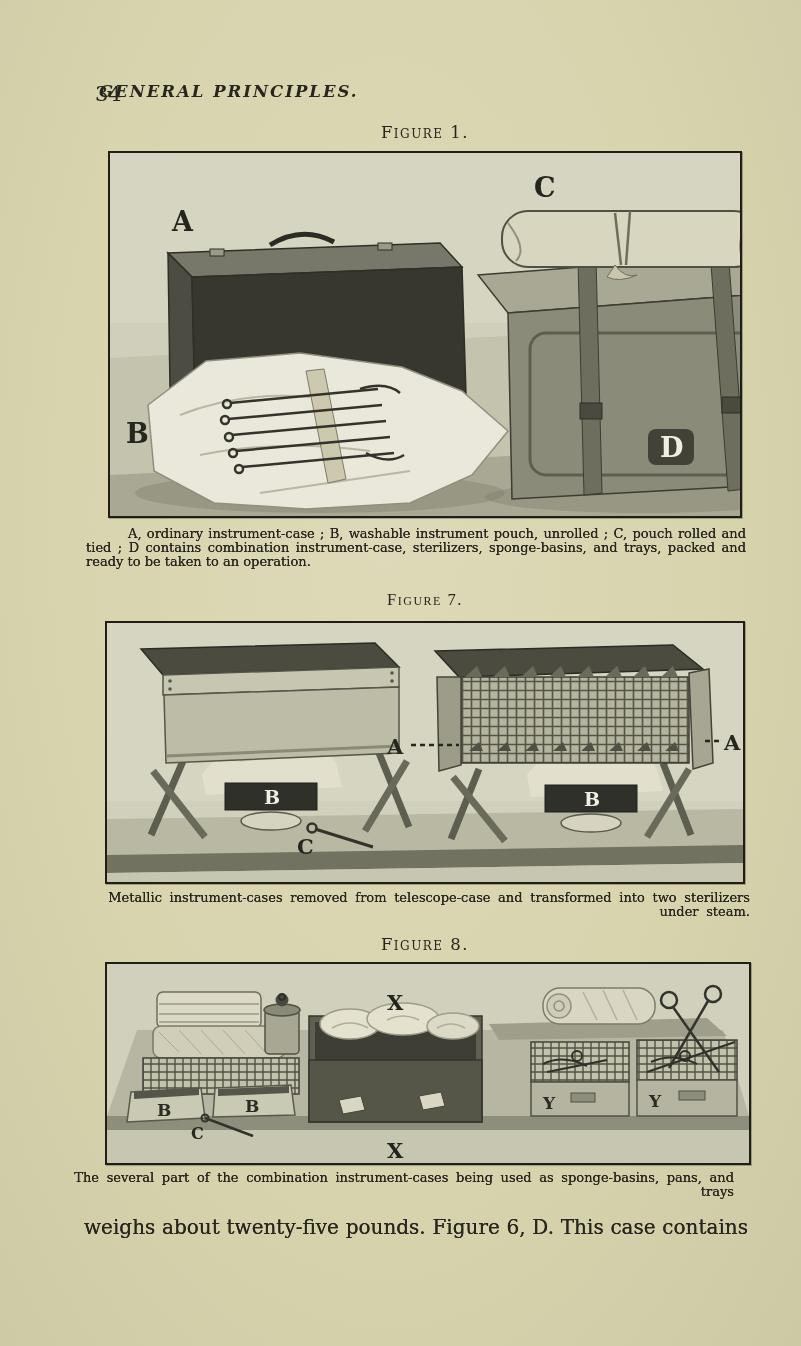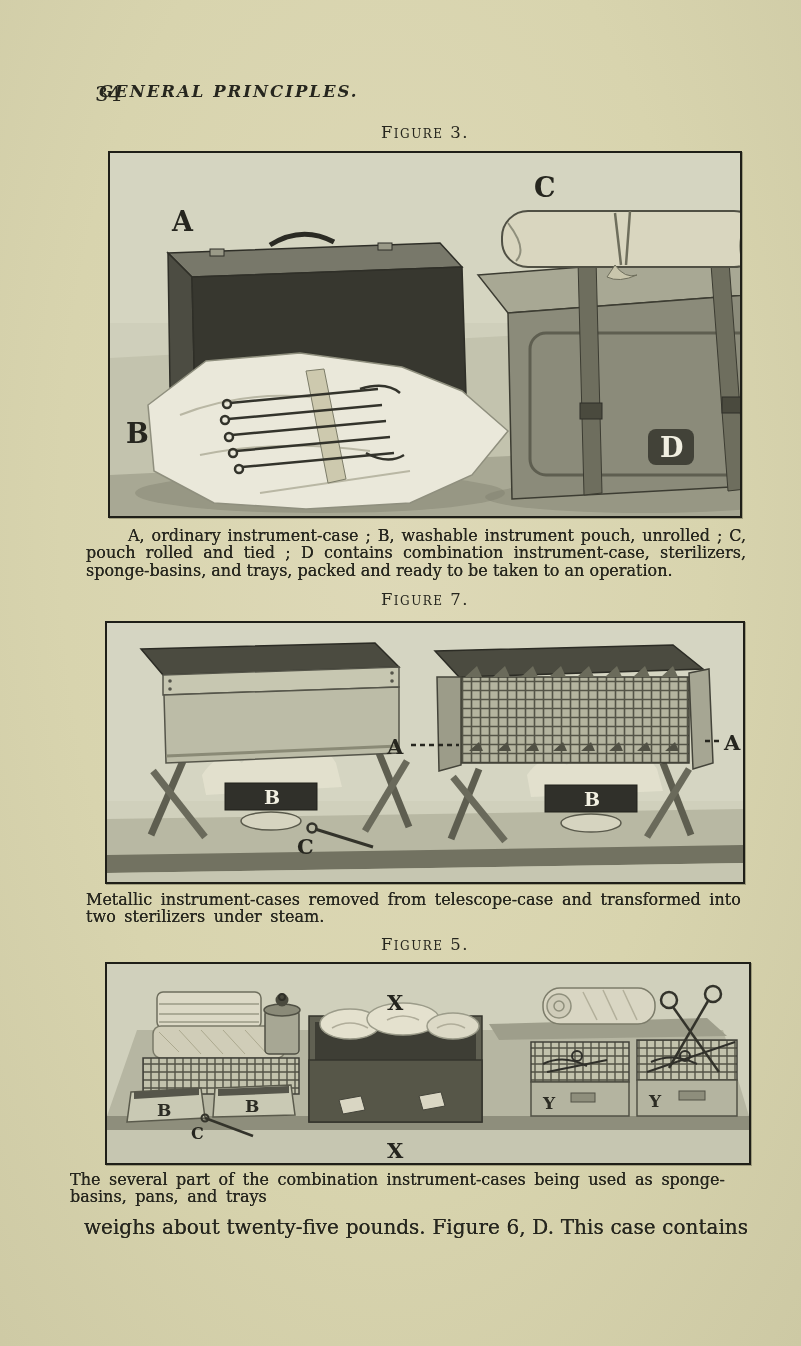--- a/index.html
+++ b/index.html
@@ -9,36 +9,36 @@
         background:radial-gradient(ellipse at 48% 38%, #ded9b8 0%, #d8d4ae 55%, #cdc9a4 100%);}
   .abs{position:absolute;}
   .page-number{left:95px;top:82px;font-size:21px;}
   .running-head{left:99px;top:82px;width:640px;
                 font-style:italic;letter-spacing:2px;font-size:16.5px;font-weight:bold;}
   .fig-title{left:105px;width:640px;text-align:center;
              font-variant:small-caps;font-size:16.5px;letter-spacing:1.5px;}
   .fig-box{border:2px solid #1f1f18;background:#cfcfba;box-sizing:border-box;
            box-shadow:1px 1px 0 rgba(60,60,40,.35);}
   .fig-box svg{display:block;width:100%;height:100%;}
-  .fig-caption{font-size:16px;line-height:1.09;text-shadow:0 0 .4px currentColor;}
+  .fig-caption{font-size:13px;line-height:1.09;text-shadow:0 0 .4px currentColor;}
   .cap-justify{text-align:justify;text-indent:42px;}
-  .cap-center{text-align:left;word-spacing:3.5px;}
+  .cap-center{text-align:right;word-spacing:3.5px;}
   .body-text{font-size:20px;line-height:1.26;text-shadow:0 0 .4px currentColor;}
   .body-line{text-align:justify;text-align-last:justify;}
   svg text{font-family:"DejaVu Serif","Liberation Serif",serif;font-weight:bold;}
 </style>
 </head>
 <body>
 
 <div class="page">
 
   <div class="abs page-number">34</div>
   <div class="abs running-head">GENERAL PRINCIPLES.</div>
 
-  <div class="abs fig-title" style="top:123px;">Figure 3.</div>
+  <div class="abs fig-title" style="top:123px;">Figure 1.</div>
 
   <div class="abs fig-box" style="left:108px;top:151px;width:634px;height:367px;">
     <svg viewBox="0 0 630 363">
 
       <rect width="630" height="363" fill="#cfcfbb"></rect>
       <rect width="630" height="170" fill="#d5d5c1"></rect>
       <polygon points="0,205 630,170 630,363 0,363" fill="#c3c3ae"></polygon>
       <polygon points="0,322 630,292 630,363 0,363" fill="#a8a894"></polygon>
       <ellipse cx="210" cy="340" rx="185" ry="20" fill="#7c7c6b" opacity="0.4"></ellipse>
       <ellipse cx="535" cy="344" rx="160" ry="16" fill="#7c7c6b" opacity="0.4"></ellipse>
@@ -93,21 +93,21 @@
 
       <text x="62" y="78" font-size="27" fill="#26261f">A</text>
       <text x="16" y="290" font-size="27" fill="#26261f">B</text>
       <text x="424" y="44" font-size="27" fill="#26261f">C</text>
       <text x="550" y="304" font-size="27" fill="#f1efe1">D</text>
     </svg>
   </div>
 
   <div class="abs fig-caption cap-justify" style="left:86px;top:527px;width:660px;">A, ordinary instrument-case ; B, washable instrument pouch, unrolled ; C, pouch rolled and tied ; D contains combination instrument-case, sterilizers, sponge-basins, and trays, packed and ready to be taken to an operation.</div>
 
-  <div class="abs fig-title" style="top:590px;">Figure 7.</div>
+  <div class="abs fig-title" style="top:590px;font-family:Liberation Serif, serif;">Figure 7.</div>
 
   <div class="abs fig-box" style="left:105px;top:621px;width:640px;height:263px;">
     <svg viewBox="0 0 636 259">
       <defs>
         <pattern id="m7" width="9" height="9" patternUnits="userSpaceOnUse">
           <rect width="9" height="9" fill="#b4b49f"></rect>
           <path d="M0,4.5 H9 M4.5,0 V9" stroke="#545447" stroke-width="1.6"></path>
         </pattern>
       </defs>
       <rect width="636" height="259" fill="#d0d0bc"></rect>
@@ -161,21 +161,21 @@
         <line x1="304" y1="122" x2="352" y2="122" stroke="#26261f" stroke-width="2.5" stroke-dasharray="5,4"></line>
         <text x="280" y="131" font-size="21" fill="#26261f">A</text>
         <line x1="598" y1="118" x2="614" y2="118" stroke="#26261f" stroke-width="2.5" stroke-dasharray="5,4"></line>
         <text x="617" y="127" font-size="21" fill="#26261f">A</text>
       </g>
     </svg>
   </div>
 
   <div class="abs fig-caption cap-center" style="left:86px;top:891px;width:664px;">Metallic instrument-cases removed from telescope-case and transformed into two sterilizers under steam.</div>
 
-  <div class="abs fig-title" style="top:935px;">Figure 5.</div>
+  <div class="abs fig-title" style="top:935px;">Figure 8.</div>
 
   <div class="abs fig-box" style="left:105px;top:962px;width:646px;height:203px;">
     <svg viewBox="0 0 642 199">
       <defs>
         <pattern id="m8" width="8" height="8" patternUnits="userSpaceOnUse">
           <rect width="8" height="8" fill="#c2c2ac"></rect>
           <path d="M0,4 H8 M4,0 V8" stroke="#53534 6" stroke-width="1.4"></path>
           <path d="M0,4 H8 M4,0 V8" stroke="#535346" stroke-width="1.4"></path>
         </pattern>
       </defs>

